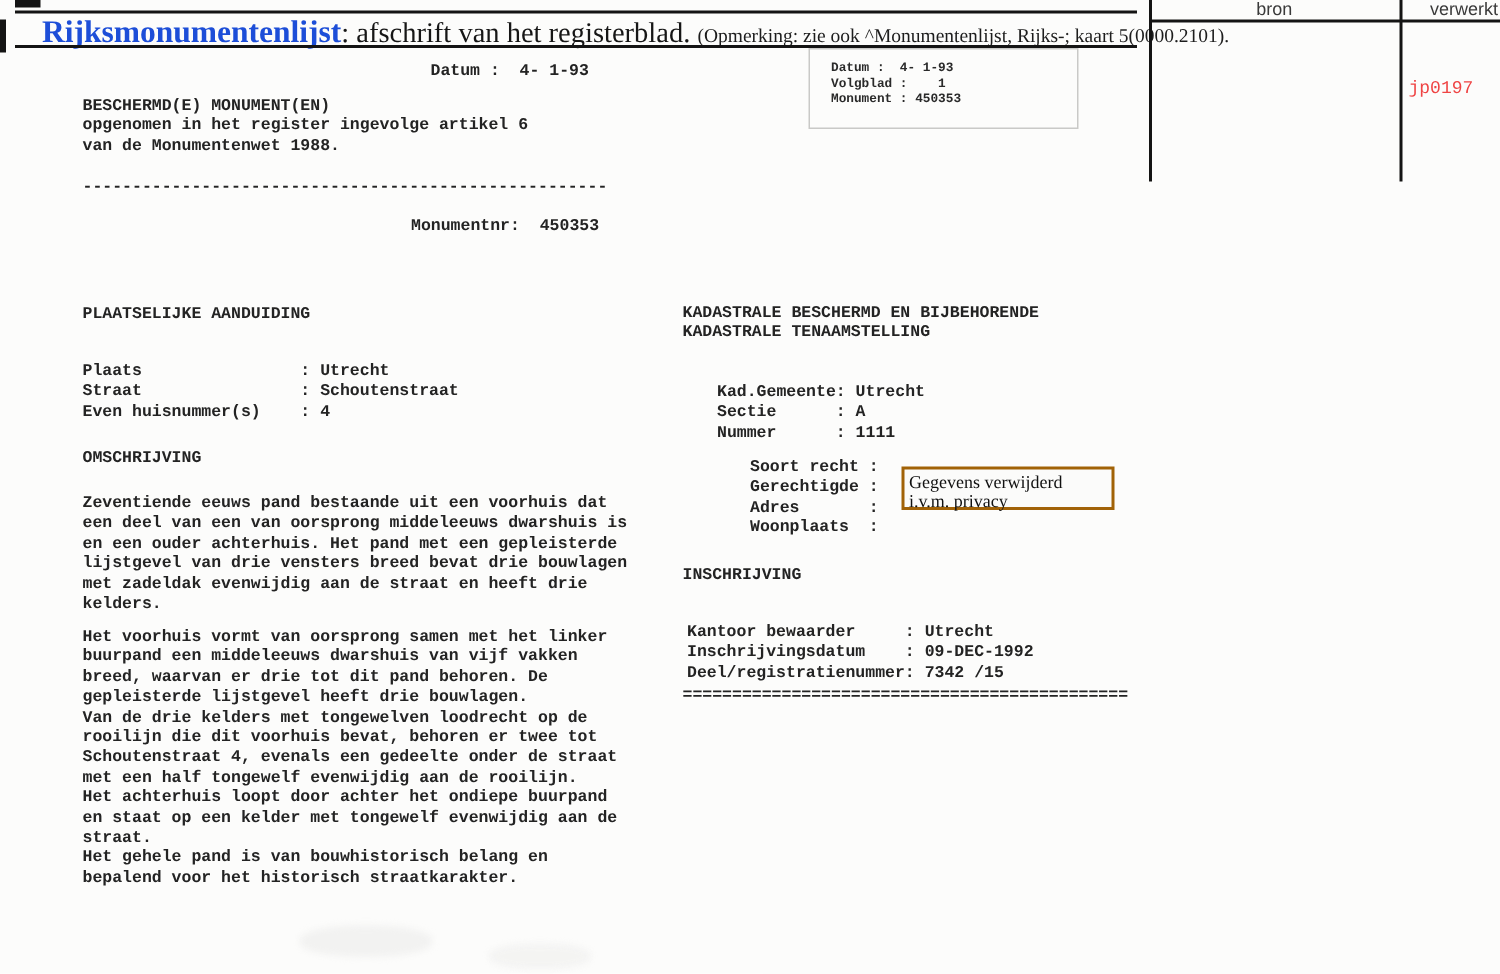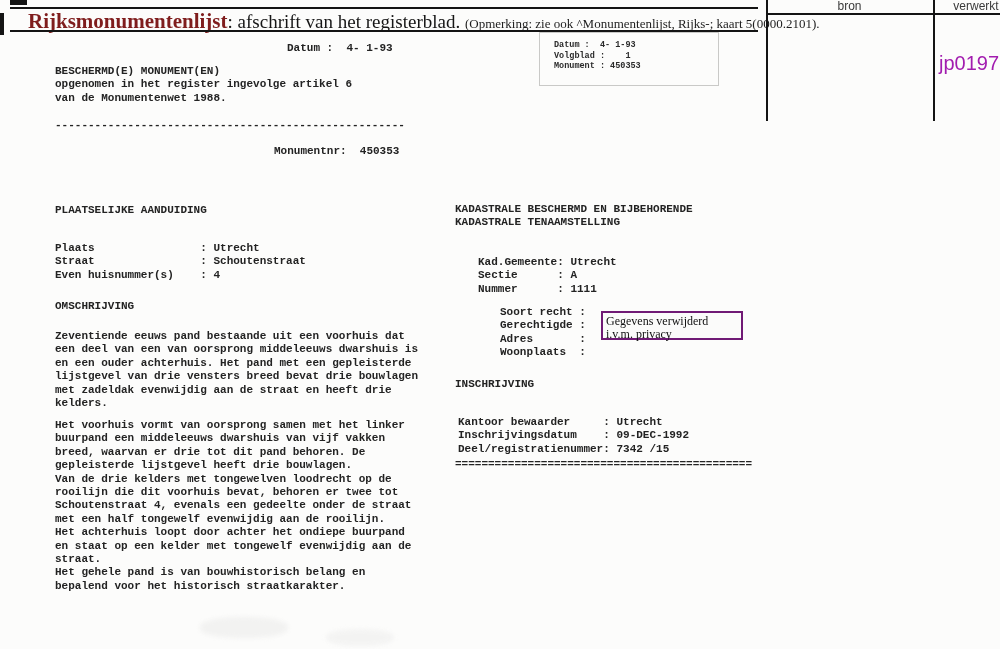--- a/index.html
+++ b/index.html
@@ -9,41 +9,41 @@
   }
   .abs{position:absolute;}
   .mono{
     font-family:"Liberation Mono","DejaVu Sans Mono",monospace;
     font-size:11px;line-height:13.4px;font-weight:700;color:#232323;
     white-space:pre;
   }
   .mono-center{}
   .rule{background:#141414;}
   .title-line{font-family:"Liberation Serif",serif;white-space:nowrap;}
-  .title-bold{font-size:21px;font-weight:700;color:#7f1d1d;}
+  .title-bold{font-size:21px;font-weight:700;color:#1d4ed8;}
   .title-rest{font-size:19px;color:#161616;}
   .title-note{font-size:13px;color:#1d1d1d;}
   .tbl-head{
     font-family:"Liberation Sans",sans-serif;font-size:12px;color:#3a3a3a;
     text-align:center;
   }
   .bron-cell{
     font-family:"Liberation Serif",serif;font-size:15.5px;line-height:19.5px;
     color:#1d1d1d;white-space:pre;
   }
-  .verwerkt-cell{font-family:Liberation Sans, sans-serif;font-size:20px;color:#a21caf;}
+  .verwerkt-cell{font-family:Liberation Mono, monospace;font-size:12px;color:#ef4444;}
   .volgblad-box{
     border:1px solid #c9c9c7;background:#fcfcfb;
   }
   .volgblad-text{
     font-family:"Liberation Mono","DejaVu Sans Mono",monospace;
     font-size:8.5px;line-height:10.6px;font-weight:700;color:#2a2a2a;white-space:pre;
   }
   .privacy-box{
-    border:2px solid #701a75;background:#fbfbfa;
+    border:2px solid #a16207;background:#fbfbfa;
     font-family:"Liberation Serif",serif;font-size:12px;line-height:13px;
     color:#111;padding:2px 3px;box-sizing:border-box;
   }
   .blob{background:#f2f2f1;border-radius:45%;filter:blur(2px);}
 </style>
 </head>
 <body>
 
 <div class="page">
 

